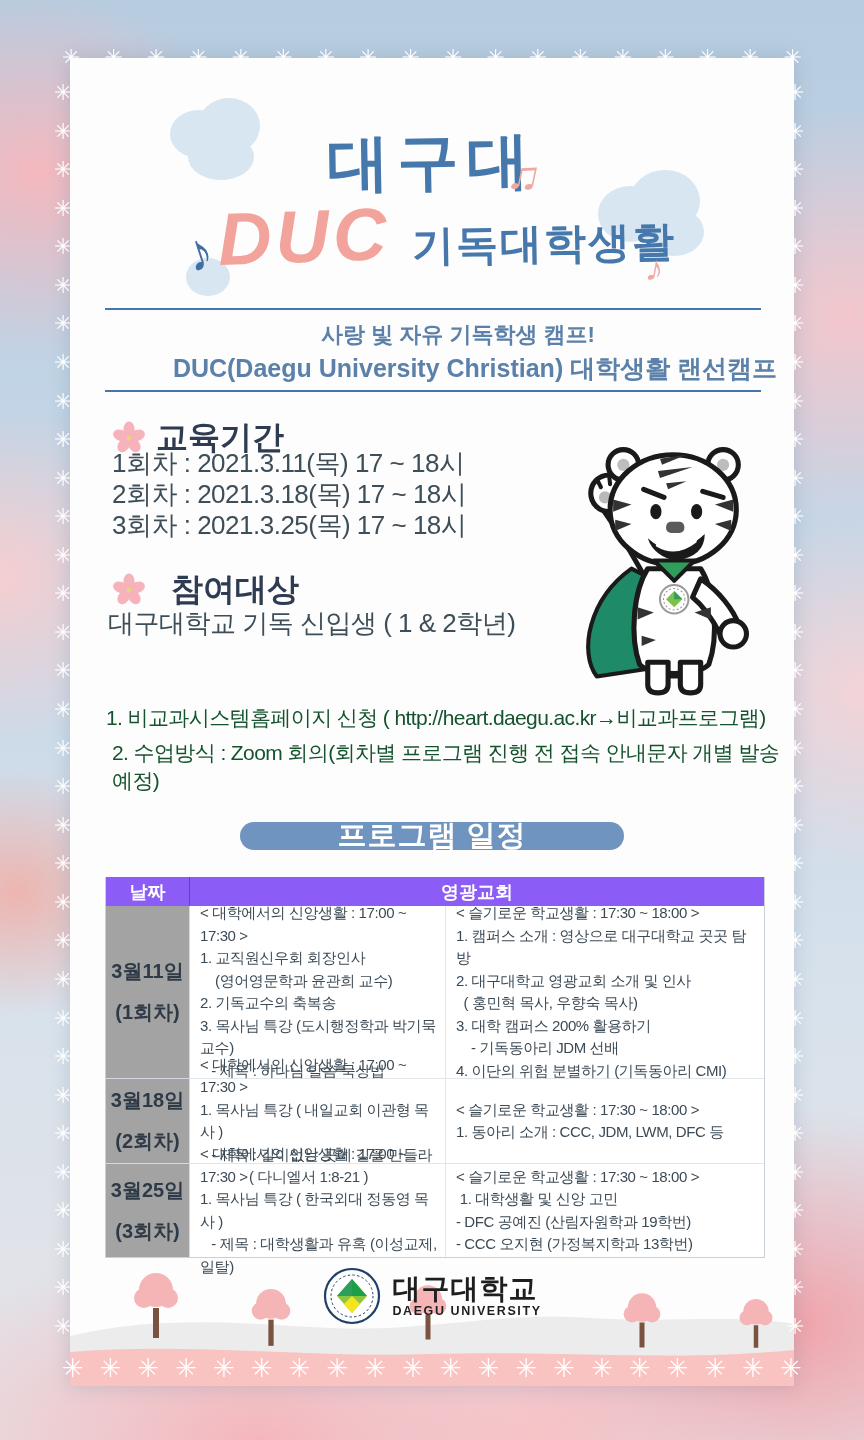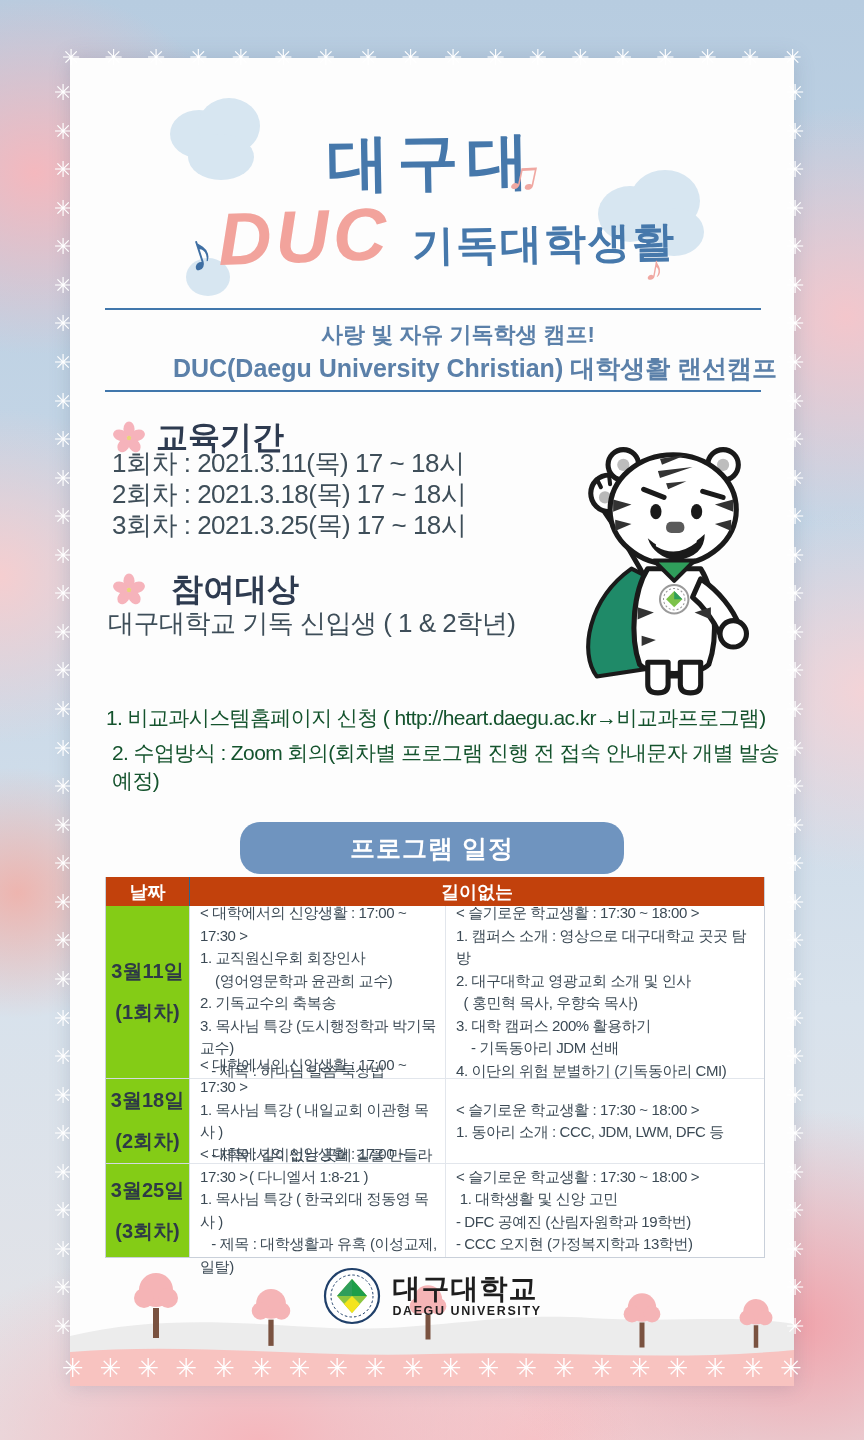--- a/index.html
+++ b/index.html
@@ -44,32 +44,32 @@
     font-size:22px;font-weight:700;color:#5b80a9;}
   .sub2{position:absolute;left:0;width:724px;top:294px;text-align:center;
     font-size:25px;font-weight:700;color:#5b80a9;padding-left:43px;}
   
   .sec-head{position:absolute;display:flex;align-items:center;gap:10px;
     font-size:32px;font-weight:800;color:#2e3b50;}
   .sec-line{position:absolute;font-size:26px;color:#3e4e59;letter-spacing:-0.5px;}
   .apply-line{position:absolute;font-size:21px;color:#14532d;letter-spacing:-0.6px;}
   .flower{width:34px;height:34px;flex:0 0 auto;}
   
-  .pill{position:absolute;left:170px;top:764px;width:384px;height:52px;border-radius:20px;
-    background:#6f94bf;color:#fff;font-size:25px;font-weight:800;
+  .pill{position:absolute;left:170px;top:764px;width:384px;height:28px;border-radius:20px;
+    background:#6f94bf;color:#fff;font-size:29px;font-weight:800;
     display:flex;align-items:center;justify-content:center;letter-spacing:1px;}
   
   .table{position:absolute;left:35px;top:819px;width:658px;
     display:grid;grid-template-columns:84px 256px 318px;
     grid-template-rows:29px 173px 85px 93px;
     border:1px solid #c9d0da;border-top:none;background:#fff;}
-  .th{background:#c2410c;color:#fff;font-size:18px;font-weight:700;
+  .th{background:#8b5cf6;color:#fff;font-size:18px;font-weight:700;
     display:flex;align-items:center;justify-content:center;border-right:1px solid #2a6693;}
   .th.last{border-right:none;}
-  .td-date{background:#84cc16;display:flex;flex-direction:column;align-items:center;justify-content:center;
+  .td-date{background:#a3a3a3;display:flex;flex-direction:column;align-items:center;justify-content:center;
     font-size:20px;font-weight:700;color:#2e3a46;line-height:27px;
     border-right:1px solid #d3d9e2;border-bottom:1px solid #d3d9e2;gap:14px;}
   .td-prog{display:flex;align-items:center;
     font-size:15px;color:#3c4a55;line-height:1.5;letter-spacing:-0.4px;
     padding:6px 6px 6px 10px;border-right:1px solid #e2e6ec;border-bottom:1px solid #e2e6ec;
     white-space:pre-wrap;}
   .td-prog.last{border-right:none;}
   .row-last{border-bottom:none;}
   
   .logo-row{position:absolute;left:0;top:1208px;width:724px;display:flex;
@@ -194,21 +194,21 @@
     <circle cx="142" cy="180" r="14" fill="#fff" stroke="#9a9a9a" stroke-width="2"></circle>
     <circle cx="142" cy="180" r="10.5" fill="none" stroke="#9a9a9a" stroke-width="1" stroke-dasharray="2 2"></circle>
     <polygon points="142,172 150,180 142,188 134,180" fill="#7cc24a"></polygon>
     <polygon points="142,172 150,180 142,180" fill="#2f9e5b"></polygon>
   </svg>
 
   <div class="pill">프로그램 일정</div>
 
   <div class="table">
     <div class="th">날짜</div>
-    <div class="th last" style="grid-column:2/4;">길이없는</div>
+    <div class="th last" style="grid-column:2/4;">영광교회</div>
 
     <div class="td-date">
       <span>3월11일</span>
       <span>(1회차)</span>
     </div>
     <div class="td-prog">&lt; 대학에서의 신앙생활 : 17:00 ~ 17:30 &gt;
 1. 교직원신우회 회장인사
     (영어영문학과 윤관희 교수)
 2. 기독교수의 축복송
 3. 목사님 특강 (도시행정학과 박기묵 교수)

